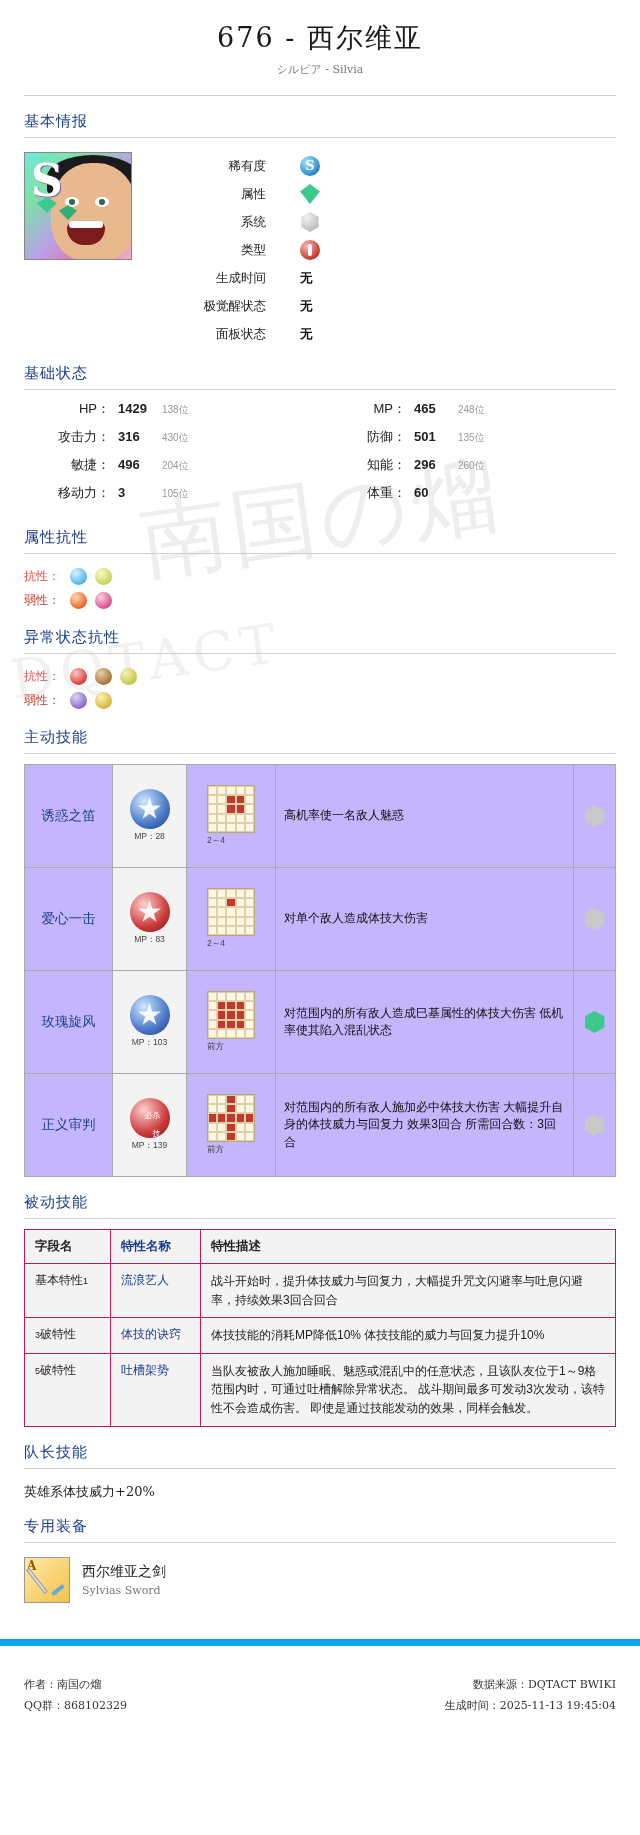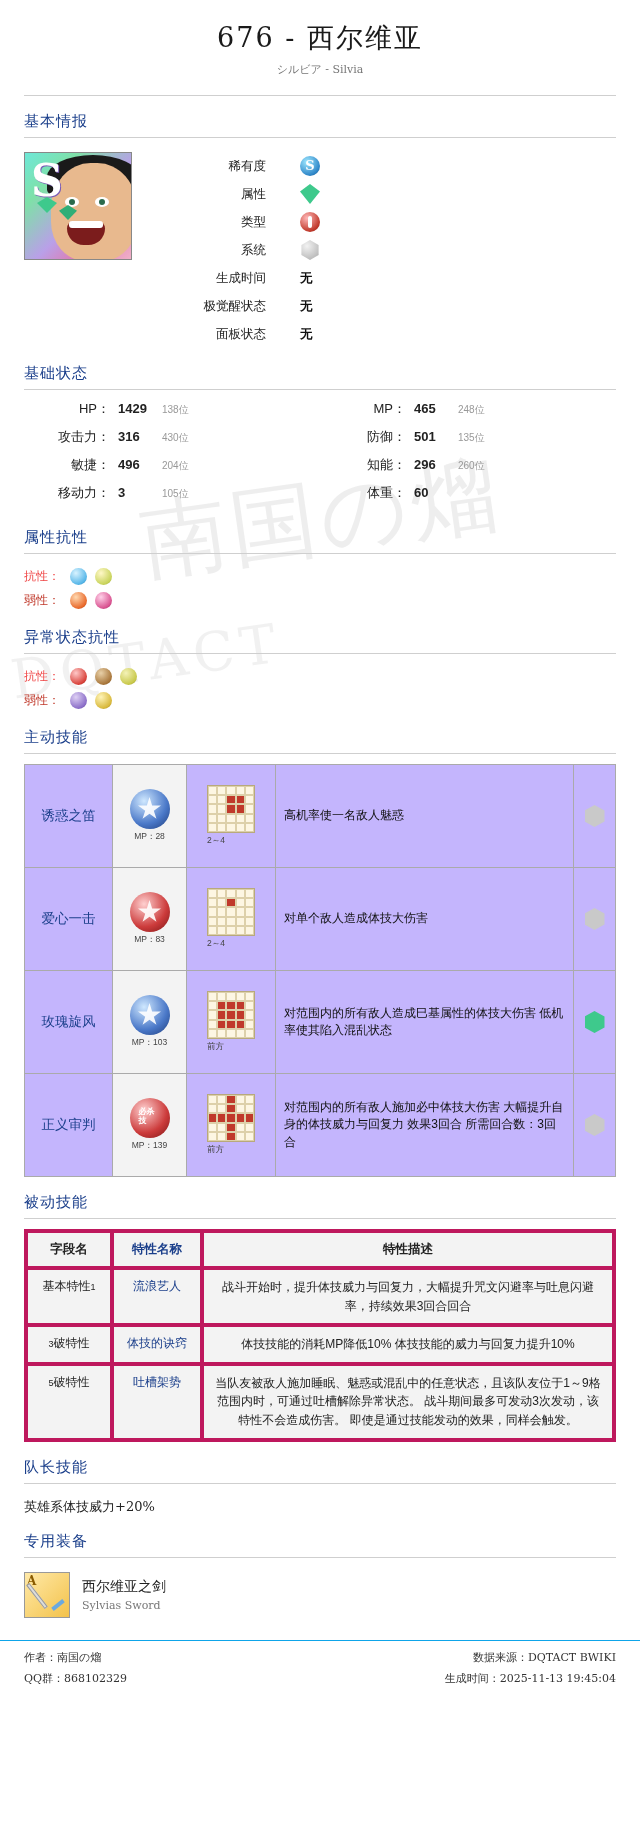--- a/index.html
+++ b/index.html
@@ -122,35 +122,35 @@
 
   
   .tbl { margin: 0 24px; border:1px solid #aaa; border-collapse:collapse; width: calc(100% - 48px); background:#c4b5fd; }
   .tbl td { border:1px solid #aaa; vertical-align:middle; }
   .sk-name { width: 88px; text-align:center; color:#1b3f8b; font-size:13.5px; font-family:"DejaVu Serif",serif; padding: 6px 2px; }
   .sk-cost { width: 74px; text-align:center; padding: 4px; background:#f3f3f3; }
   .cost-ic { width: 40px; height: 40px; border-radius:50%; margin: 0 auto; position:relative;
     background: radial-gradient(circle at 35% 30%, #cfe8ff, #4a78c8 60%, #1d3a78); }
   .cost-ic.red { background: radial-gradient(circle at 35% 30%, #ffd0d0, #cc3b3b 60%, #7a1515); }
   .cost-ic .star { position:absolute; inset:8px; background:#fff; clip-path: polygon(50% 0,61% 35%,98% 35%,68% 57%,79% 91%,50% 70%,21% 91%,32% 57%,2% 35%,39% 35%); opacity:.9; }
-  .cost-ic .redtxt { position:absolute; inset:9px; color:#fff; font-size:8px; line-height:9px; text-align:left;font-weight:bold; }
+  .cost-ic .redtxt { position:absolute; inset:9px; color:#fff; font-size:8px; line-height:18px; text-align:right; }
   .cost-txt { font-size:8.5px; color:#444; margin-top:2px; }
   .sk-range { width: 74px; padding: 20px; }
   .grid { width: 48px; height:48px; margin:0 auto; background:#fdf6e3; border:1px solid #b8a97c; display:grid; }
   .grid div { border: 0.5px solid #ddd0aa; }
   .grid div.on { background:#c0392b; }
   .rng-txt { font-size:8.5px; color:#444; margin-top:2px; }
   .sk-desc { font-size:12px; padding: 7px 8px; line-height:1.45; color:#111; }
   .sk-tag { width: 42px; text-align:center; }
   .hexg { width:20px; height:22px; background:#c9c9c9; clip-path: polygon(50% 0,100% 25%,100% 75%,50% 100%,0 75%,0 25%); margin:0 auto; border:0; }
   .hexg.green { background:#3ec98c; }
 
   
   .ptbl { margin: 0 24px; border:1px solid #aaa; border-collapse:collapse; width: calc(100% - 48px); background:#f3f3f3; }
-  .ptbl th, .ptbl td { border:4px solid #be185d; padding: 8px 10px; font-size:12px; text-align:center; vertical-align:top; }
+  .ptbl th, .ptbl td { border:1px solid #be185d; padding: 8px 10px; font-size:12px; text-align:left; vertical-align:top; }
   .ptbl th { font-weight:bold; font-size:12.5px; background:#f3f3f3; }
   .p-field { width: 86px; font-size:12px; }
   .p-name { width: 90px; color:#1b3f8b; font-family:"DejaVu Serif",serif; font-size:12.5px; }
   .p-desc { line-height:1.55; }
   .sub { font-size:9px; }
 
   
   .leader-txt { padding: 4px 24px 0; font-size:13px; font-family:"DejaVu Serif",serif; }
 
   
@@ -160,21 +160,21 @@
     background: linear-gradient(135deg,#ffe9a8,#f3c24a);
     position: relative; overflow:hidden;
   }
   .eq-ic .a { position:absolute; left:2px; top:1px; font-size:12px; color:#8a5b00; font-weight:bold; font-family:"DejaVu Serif",serif; }
   .eq-ic .blade { position:absolute; left:10px; top:8px; width:4px; height:30px; background:#dcdcdc; transform: rotate(-38deg); border:1px solid #9a9a9a; }
   .eq-ic .hilt { position:absolute; left:26px; top:30px; width:14px; height:4px; background:#6aa9e0; transform: rotate(-38deg); }
   .eq-name { font-size:14px; font-family:"DejaVu Serif",serif; }
   .eq-sub { font-size:11px; color:#777; font-family:"DejaVu Serif",serif; margin-top:3px; }
 
   
-  .footer { margin-top: 22px; border-top:1px solid #0ea5e9; padding: 6px 24px 14px; }
+  .footer { margin-top: 36px; border-top:7px solid #0ea5e9; padding: 28px 24px 14px; }
   .f-row { display:flex; justify-content:space-between; font-size:11px; color:#333; padding: 3px 0; font-family:"DejaVu Serif",serif; }
 </style>
 </head>
 <body>
 
 <div class="page">
 
   <div class="watermark">
     <div class="wm-big">南国の熘</div>
     <div class="wm-small">DQTACT</div>
@@ -209,26 +209,26 @@
       <div class="attr-table">
         <div class="attr-line">
           <span class="attr-label">稀有度</span>
           <span class="badge b-rarity">S</span>
         </div>
         <div class="attr-line">
           <span class="attr-label">属性</span>
           <span class="badge b-elem"></span>
         </div>
         <div class="attr-line">
+          <span class="attr-label">系统</span>
+          <span class="badge b-sys"></span>
+        </div>
+        <div class="attr-line">
           <span class="attr-label">类型</span>
           <span class="badge b-type"></span>
-        </div>
-        <div class="attr-line">
-          <span class="attr-label">系统</span>
-          <span class="badge b-sys"></span>
         </div>
         <div class="attr-line">
           <span class="attr-label">生成时间</span>
           <span class="attr-val">无</span>
         </div>
         <div class="attr-line">
           <span class="attr-label">极觉醒状态</span>
           <span class="attr-val">无</span>
         </div>
         <div class="attr-line">

